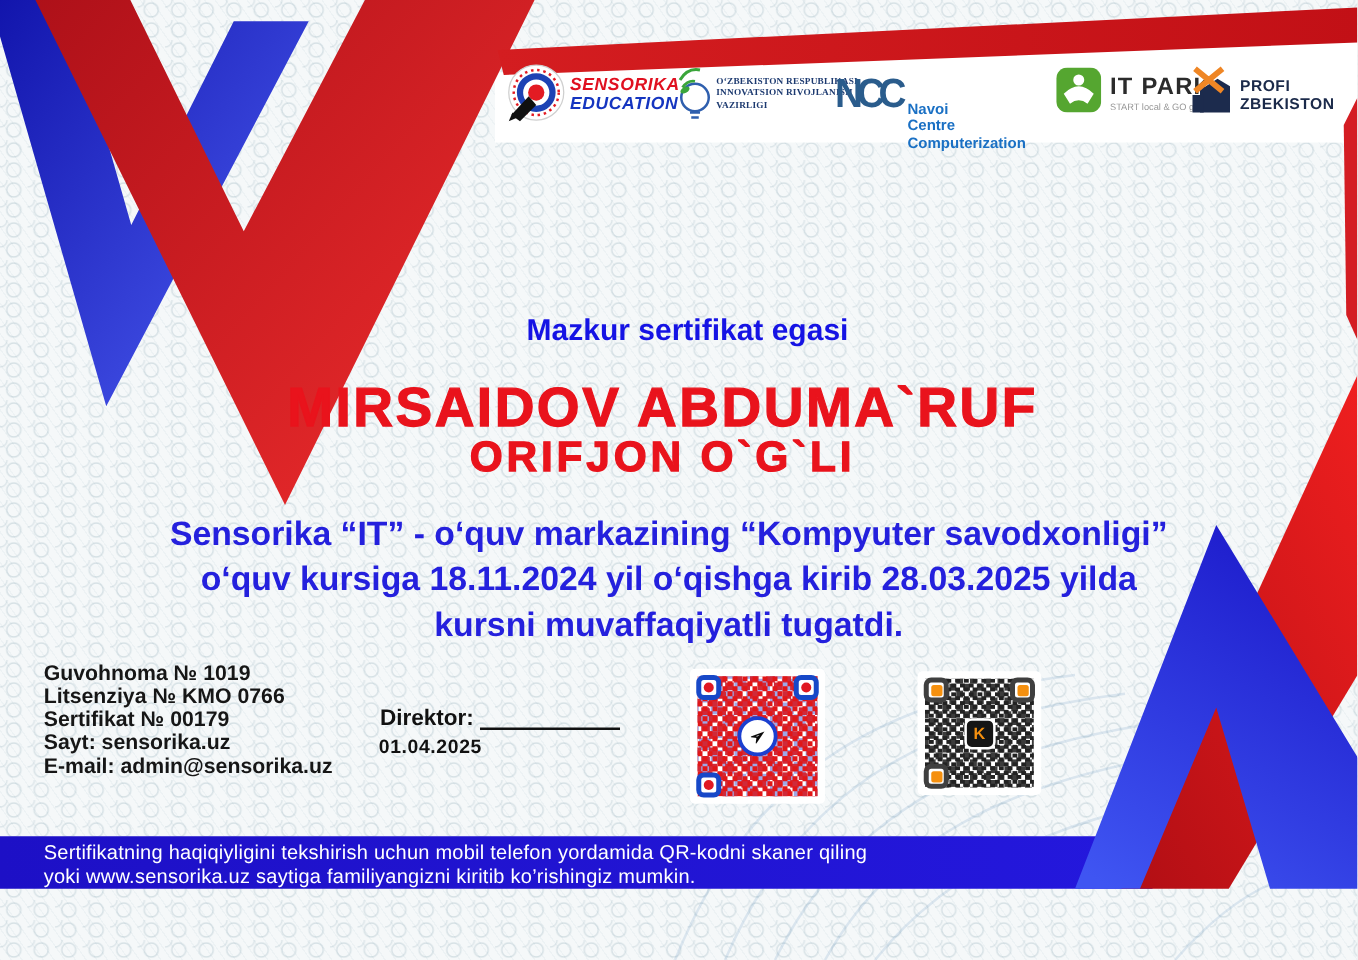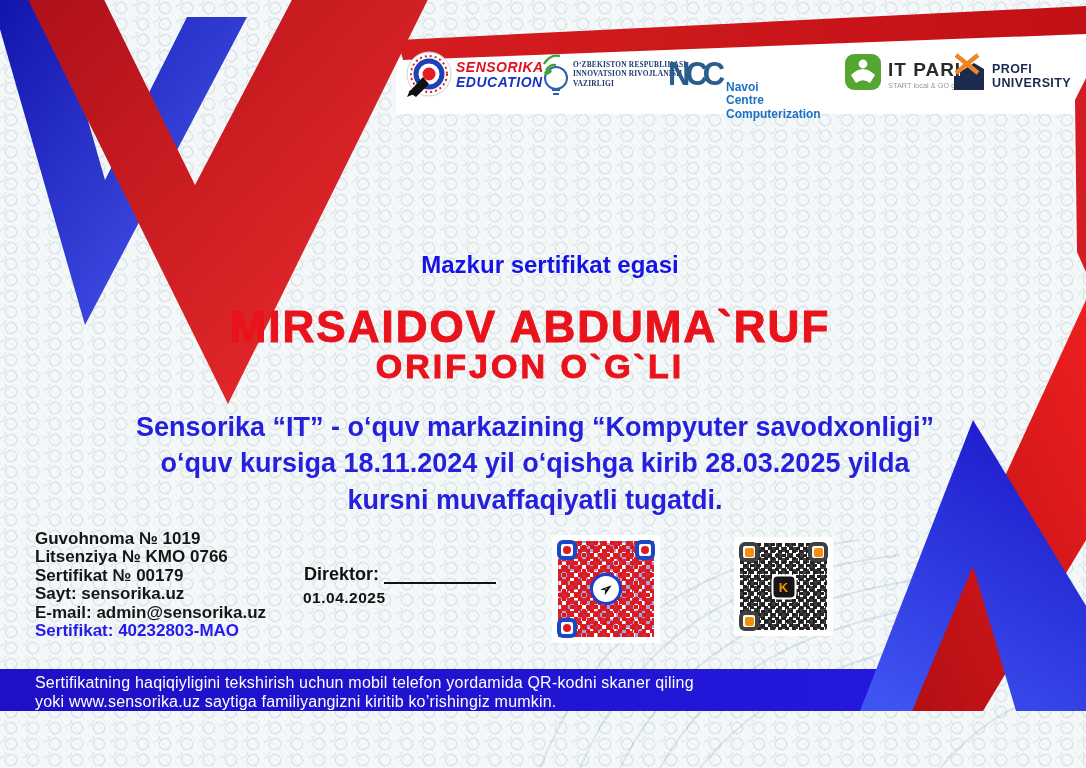--- a/index.html
+++ b/index.html
@@ -196,39 +196,38 @@
 
   <div class="logos" style="left:952px; top:52px;">
     <svg width="34" height="40" viewBox="0 0 34 40">
       <path d="M8,20 L22,11 L32,17 L32,38 L8,38 Z" fill="#1c2b4d"></path>
       <rect x="2" y="24" width="9" height="14" fill="#1c2b4d"></rect>
       <path d="M4,3 L26,21 M26,3 L4,21" stroke="#ef8625" stroke-width="4.6"></path>
     </svg>
   </div>
   <div class="logos logo-text-stack" style="left:992px; top:62px;">
     <div class="profi-line">PROFI</div>
-    <div class="profi-line">UNIVERSITY</div>
+    <div class="profi-line">ZBEKISTON</div>
   </div>
 
   <div class="txt subtitle">Mazkur sertifikat egasi</div>
 
   <div class="txt name1">MIRSAIDOV ABDUMA`RUF</div>
   <div class="txt name2">ORIFJON O`G`LI</div>
 
   <div class="txt bodyline body1">Sensorika “IT” - o‘quv markazining “Kompyuter savodxonligi”</div>
   <div class="txt bodyline body2">o‘quv kursiga 18.11.2024 yil o‘qishga kirib 28.03.2025 yilda</div>
   <div class="txt bodyline body3">kursni muvaffaqiyatli tugatdi.</div>
 
   <div class="txt details">
     <div>Guvohnoma № 1019</div>
     <div>Litsenziya № KMO 0766</div>
     <div>Sertifikat № 00179</div>
     <div>Sayt: sensorika.uz</div>
     <div>E-mail: admin@sensorika.uz</div>
-    <div class="blue">Sertifikat: 40232803-MAO</div>
   </div>
 
   <div class="txt sig-label">Direktor:</div>
   <div class="txt sig-line"></div>
   <div class="txt sig-date">01.04.2025</div>
 
   <div class="qr qr1">
     <div class="qr-inner">
       <div class="qr-noise"></div>
       <div class="finder tl">

